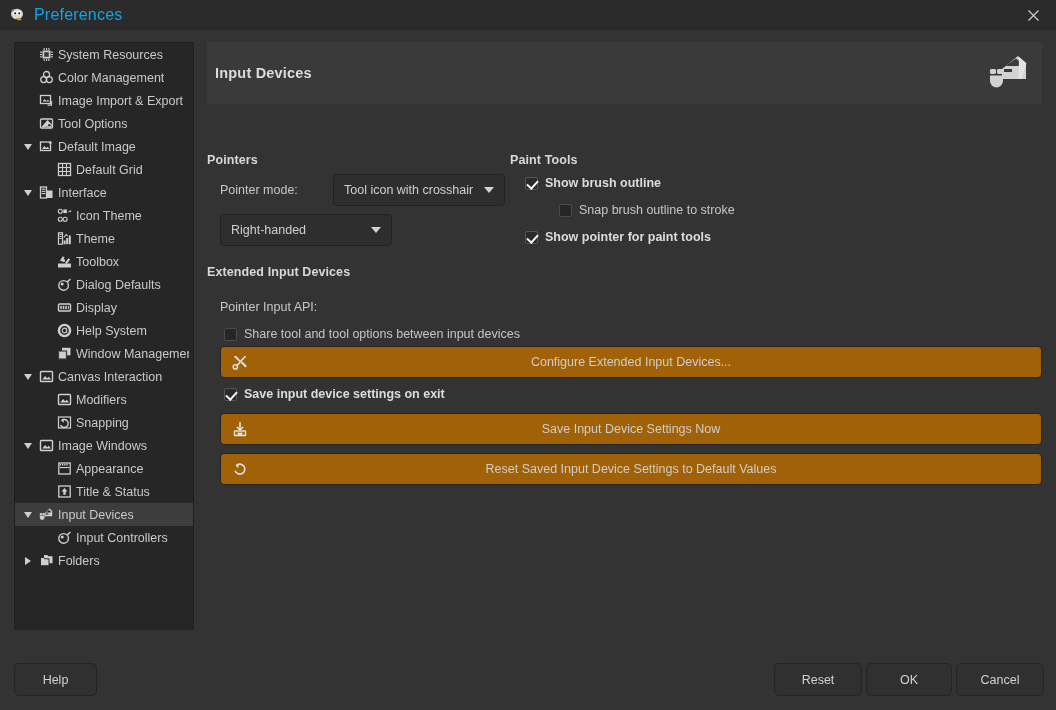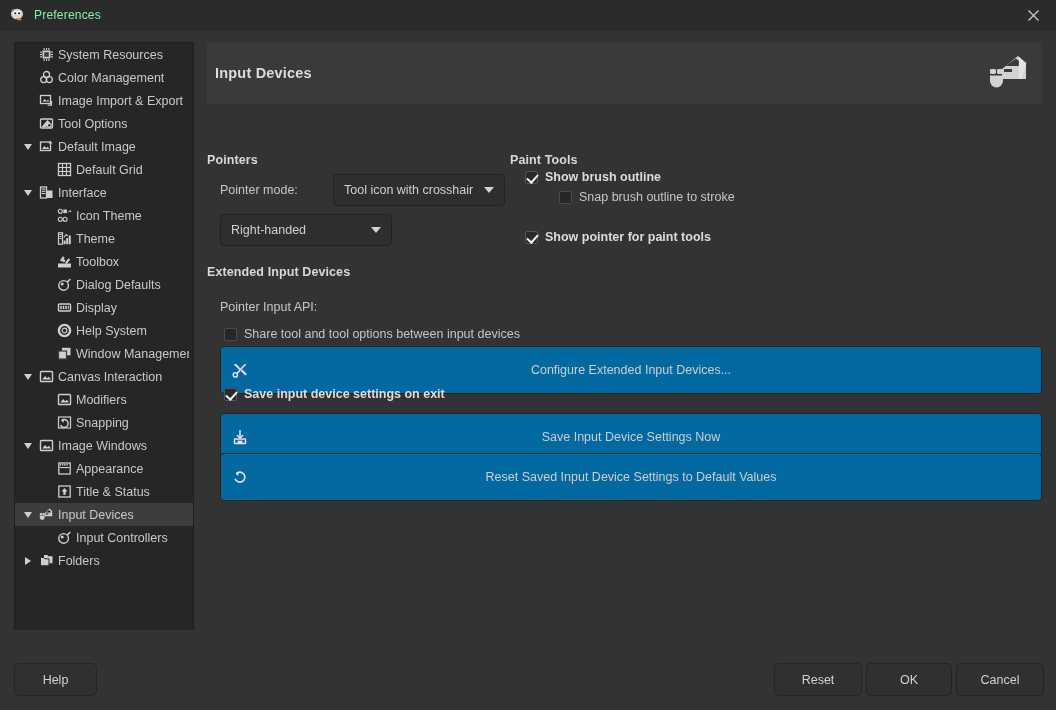--- a/index.html
+++ b/index.html
@@ -18,21 +18,21 @@
     display: flex; align-items: center;
     position: relative;
     border-bottom: 1px solid #262626;
   }
   #wilber-icon {
     width: 16px; height: 16px;
     margin-left: 10px; margin-right: 8px;
     position: relative; flex: none;
   }
   #title-text {
-    font-size: 12px; color: #86efac; letter-spacing: .2px;
+    font-size: 16px; color: #0ea5e9; letter-spacing: .2px;
   }
   #close-btn {
     position: absolute; right: 0; top: 0;
     width: 46px; height: 30px;
     display: flex; align-items: center; justify-content: center;
     color: #cfcfcf; font-size: 14px; line-height: 1;
   }
   #close-btn svg { display:block; }
 
   
@@ -135,24 +135,24 @@
     width: 5px; height: 9px;
     border: solid #f2f2f2;
     border-width: 0 2px 2px 0;
     transform: rotate(42deg);
   }
   .cblabel { font-size: 12.5px; color: #c6c6c6; }
   .cblabel.bold { font-weight: bold; color: #dcdcdc; }
 
   
   .wide-btn {
-    background: #0369a1;
+    background: #a16207;
     border: 1px solid #252525;
     border-radius: 4px;
-    height: 48px;
+    height: 32px;
     display: flex; align-items: center;
     position: relative;
   }
   .wide-btn .bicon {
     position: absolute; left: 10px; top: 50%;
     transform: translateY(-50%);
     width: 18px; height: 18px;
     display: flex; align-items: center; justify-content: center;
   }
   .wide-btn .blabel {
@@ -551,26 +551,26 @@
       <div class="combo" style="width:172px;">
         <span class="cval">Right-handed</span>
         <span class="caret"></span>
       </div>
     </div>
 
     <div style="position:absolute; left:303px; top:108px;">
       <span class="section-title">Paint Tools</span>
     </div>
 
-    <div class="cbrow" style="position:absolute; left:318px; top:128px;">
+    <div class="cbrow" style="position:absolute; left:318px; top:134px;">
       <span class="cbox checked"></span>
       <span class="cblabel bold">Show brush outline</span>
     </div>
 
-    <div class="cbrow" style="position:absolute; left:331px; top:148px;padding-left:21px;">
+    <div class="cbrow" style="position:absolute; left:331px; top:161px;padding-left:21px;">
       <span class="cbox"></span>
       <span class="cblabel">Snap brush outline to stroke</span>
     </div>
 
     <div class="cbrow" style="position:absolute; left:318px; top:188px;">
       <span class="cbox checked"></span>
       <span class="cblabel bold">Show pointer for paint tools</span>
     </div>
 
     <div style="position:absolute; left:0px; top:220px;">

